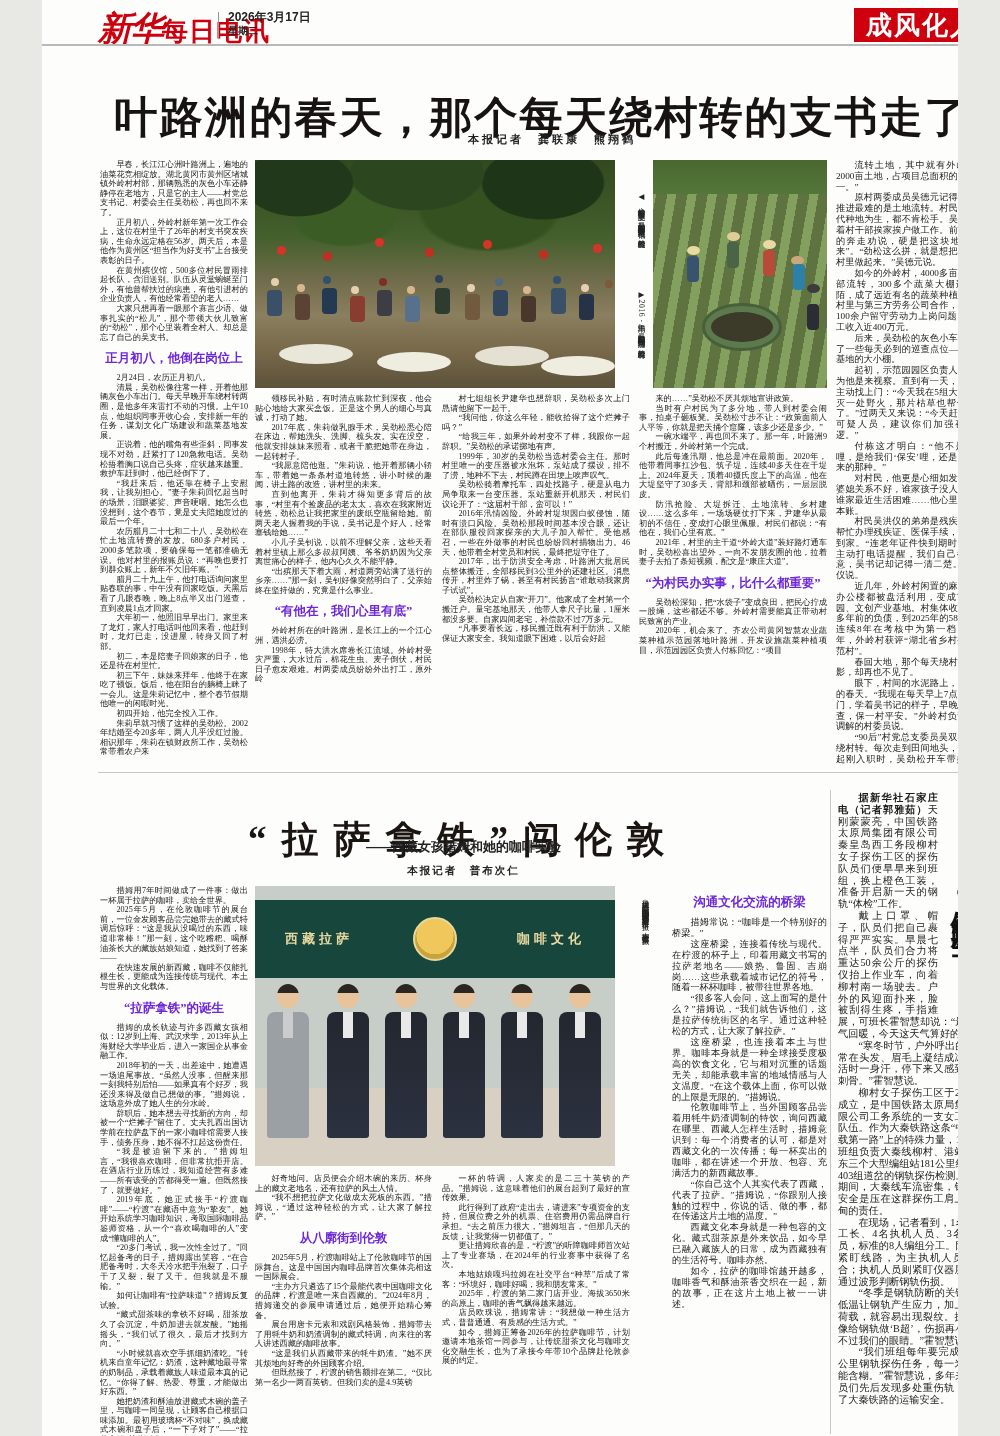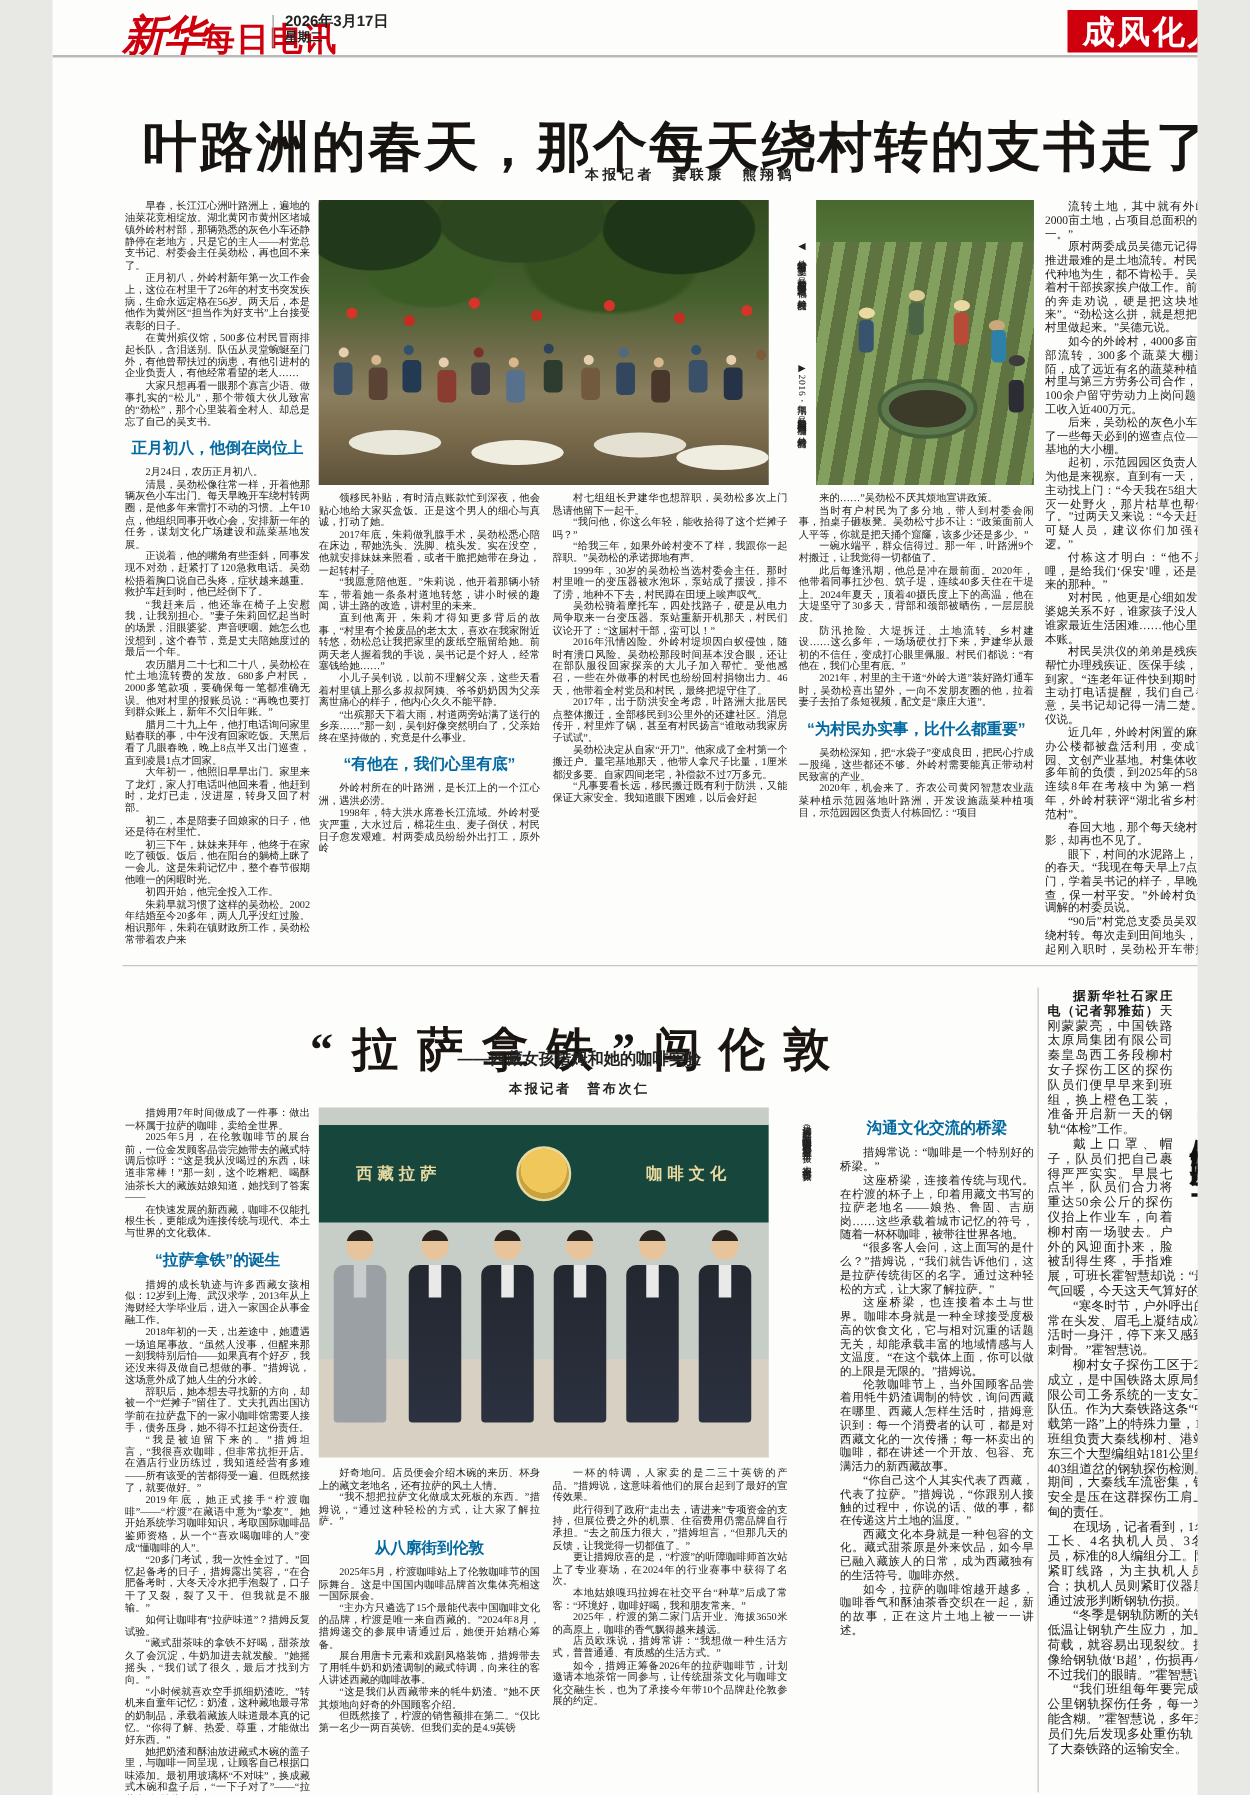--- a/index.html
+++ b/index.html
@@ -29,22 +29,22 @@
              font-weight:700;letter-spacing:3px;color:#222;}
   .a1-body{position:absolute;left:58px;top:160px;width:886px;height:608px;}
   .col{position:absolute;overflow:hidden;}
   .col p{margin:0;text-indent:2em;text-align:justify;font-size:8.2px;line-height:9.6px;color:#1b1b1b;}
   .c1{left:0;top:0;width:148px;height:604px;}
   .c2{left:155px;top:234px;width:177px;height:370px;}
   .c3{left:342px;top:234px;width:188px;height:370px;}
   .c4{left:539px;top:234px;width:188px;height:370px;}
   .c5{left:736px;top:0;width:150px;height:604px;}
   .c5 p{font-size:9.2px;line-height:10.8px;}
-  .subhead{font-family:Liberation Sans, sans-serif;font-weight:700;font-size:12.5px;
-           text-align:center;margin:8px 0 6px;color:#0369a1;}
+  .subhead{font-family:Liberation Serif, serif;font-weight:700;font-size:12.5px;
+           text-align:center;margin:8px 0 6px;color:#6d28d9;}
 
   
   .ph{position:absolute;overflow:hidden;}
   .photo1{left:155px;top:0;width:360px;height:228px;
      background:
        radial-gradient(ellipse 90px 55px at 12% 10%,#22381a 0 60%,transparent 62%),
        radial-gradient(ellipse 110px 60px at 45% 6%,#2c4620 0 60%,transparent 62%),
        radial-gradient(ellipse 100px 60px at 80% 10%,#1f3517 0 60%,transparent 62%),
        radial-gradient(ellipse 120px 70px at 65% 22%,#35511f 0 55%,transparent 60%),
        radial-gradient(ellipse 90px 50px at 25% 25%,#3c5c26 0 55%,transparent 60%),
@@ -205,21 +205,21 @@
           <p data-interactable="false">2017年，出于防洪安全考虑，叶路洲大批居民点整体搬迁，全部移民到3公里外的还建社区。消息传开，村里炸了锅，甚至有村民扬言“谁敢动我家房子试试”。</p>
           <p data-interactable="false">吴劲松决定从自家“开刀”。他家成了全村第一个搬迁户。量宅基地那天，他带人拿尺子比量，1厘米都没多要。自家四间老宅，补偿款不过7万多元。</p>
           <p data-interactable="false">“凡事要看长远，移民搬迁既有利于防洪，又能保证大家安全。我知道眼下困难，以后会好起</p>
         </div>
     </div>
 
     <div class="col c4" data-interactable="false">
       <div data-interactable="false">
           <p data-interactable="false">来的……”吴劲松不厌其烦地宣讲政策。</p>
           <p data-interactable="false">当时有户村民为了多分地，带人到村委会闹事，拍桌子砸板凳。吴劲松寸步不让：“政策面前人人平等，你就是把天捅个窟窿，该多少还是多少。”</p>
-          <p data-interactable="false">一碗水端平，群众信得过。那一年，叶路洲9个村搬迁，让我觉得一切都值了。</p>
+          <p data-interactable="false">一碗水端平，再也回不来了。那一年，叶路洲9个村搬迁，外岭村第一个完成。</p>
           <p data-interactable="false">此后每逢汛期，他总是冲在最前面。2020年，他带着同事扛沙包、筑子堤，连续40多天住在干堤上。2024年夏天，顶着40摄氏度上下的高温，他在大堤坚守了30多天，背部和颈部被晒伤，一层层脱皮。</p>
           <p data-interactable="false">防汛抢险、大堤拆迁、土地流转、乡村建设……这么多年，一场场硬仗打下来，尹建华从最初的不信任，变成打心眼里佩服。村民们都说：“有他在，我们心里有底。”</p>
           <p data-interactable="false">2021年，村里的主干道“外岭大道”装好路灯通车时，吴劲松喜出望外，一向不发朋友圈的他，拉着妻子去拍了条短视频，配文是“康庄大道”。</p>
         </div>
       <div class="subhead" data-interactable="false">“为村民办实事，比什么都重要”</div>
       <div data-interactable="false">
           <p data-interactable="false">吴劲松深知，把“水袋子”变成良田，把民心拧成一股绳，这些都还不够。外岭村需要能真正带动村民致富的产业。</p>
           <p data-interactable="false">2020年，机会来了。齐农公司黄冈智慧农业蔬菜种植示范园落地叶路洲，开发设施蔬菜种植项目，示范园园区负责人付栋回忆：“项目</p>
         </div>
     </div>

